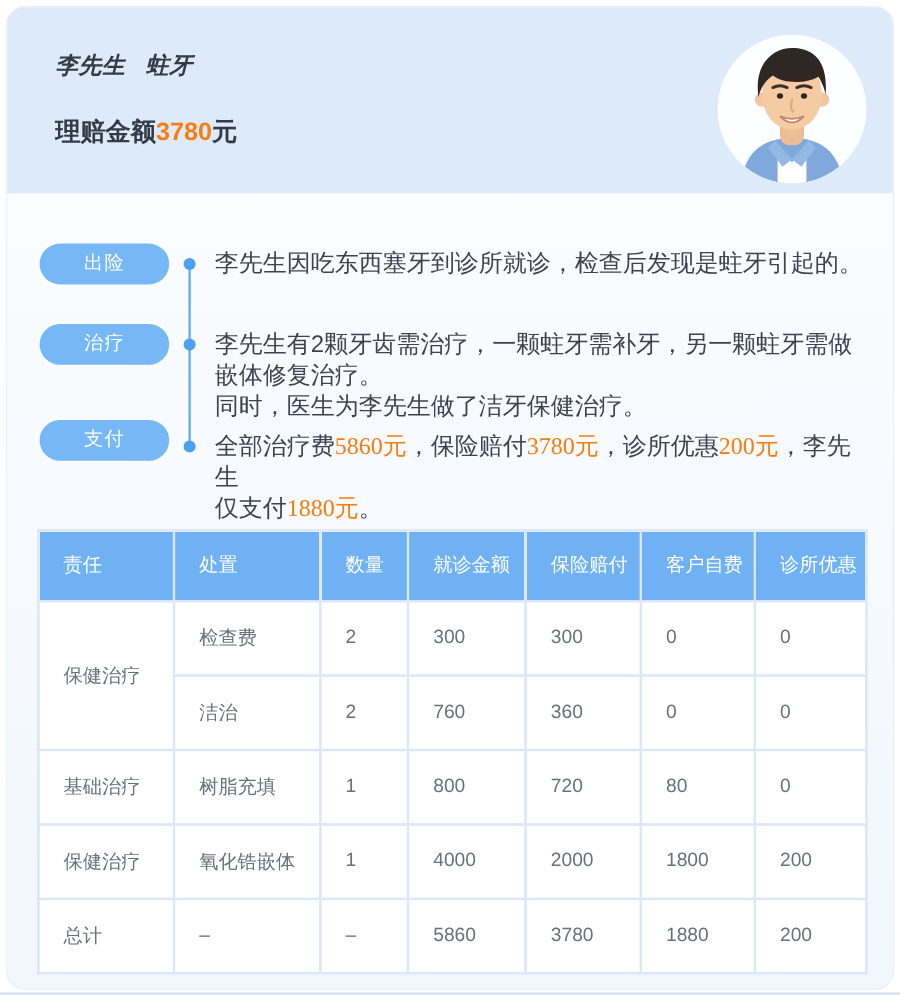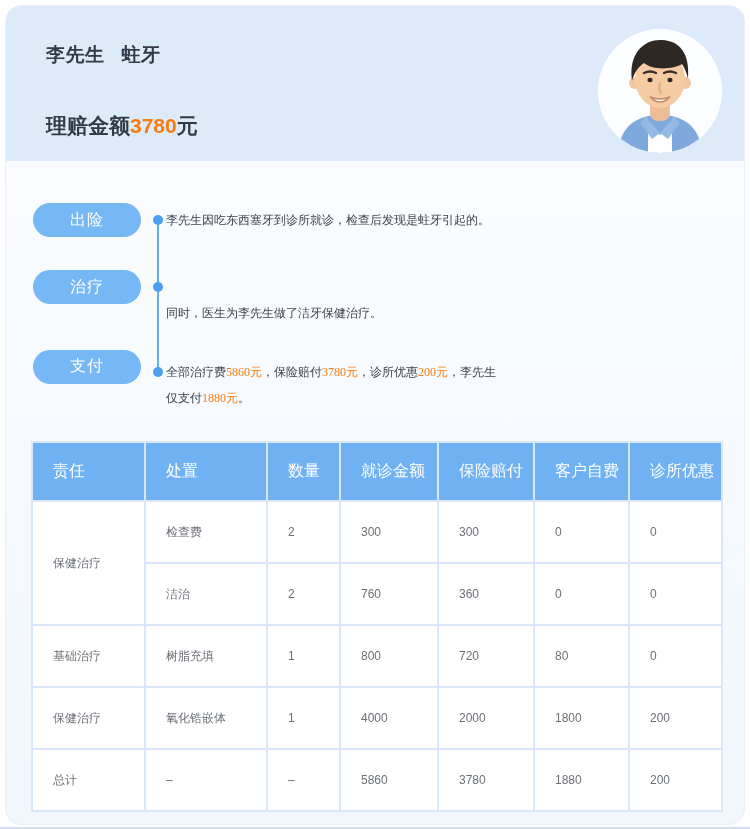--- a/index.html
+++ b/index.html
@@ -11,62 +11,61 @@
   .card{
     position:absolute;left:5px;top:5px;width:738px;height:818px;
     border-radius:16px;overflow:hidden;border:1px solid #E9EFF7;
     background:linear-gradient(180deg,#FCFDFF 0%,#F1F7FD 100%);
   }
   .hdr{
     position:relative;width:100%;height:155px;background:#DCEAF9;
   }
   .hdr-title{
     position:absolute;left:40px;top:36px;font-size:19px;font-weight:bold;
-    color:#333A45;letter-spacing:.5px;
+    color:#333A45;letter-spacing:.5px;font-style:italic;
   }
   .hdr-title .cond{margin-left:17px;}
   .hdr-claim{
     position:absolute;left:40px;top:90px;font-size:21px;font-weight:bold;
     color:#333A45;
-    margin-top:16px;
   }
   .hdr-claim .amt{color:#F97C0E;}
   .avatar{
     position:absolute;right:22px;top:23px;width:124px;height:124px;border-radius:50%;
     overflow:hidden;background:#FDFEFF;
   }
   .bodywrap{position:relative;width:100%;height:663px;}
   .tl-line{position:absolute;left:151px;top:59px;width:2px;height:152px;background:#66ADF2;}
   .tl-dot{position:absolute;left:147px;width:10px;height:10px;border-radius:50%;background:#4D9FEF;}
   .dot1{top:54px;} .dot2{top:121px;} .dot3{top:206px;}
   .badge{
     position:absolute;left:27px;width:108px;height:34px;border-radius:17px;
     background:#76B7F6;color:#fff;font-size:16px;line-height:34px;text-align:center;
     letter-spacing:1px;
   }
   .badge1{top:42px;} .badge2{top:109px;} .badge3{top:189px;font-family:Liberation Mono, monospace;}
   .tl-text{
-    position:absolute;left:160px;width:548px;font-size:12px;line-height:26px;
+    position:absolute;left:173px;width:548px;font-size:20px;line-height:26px;
     color:#3D434E;
   }
   .t1{top:46px;} .t2{top:113px;} .t3{top:198px;font-family:Liberation Serif, serif;}
   .hl{color:#F97C0E;}
   table.claims{
     position:absolute;left:25px;top:280px;width:690px;
     border-collapse:collapse;table-layout:fixed;
   }
   table.claims th, table.claims td{
     border:2px solid #D9E7F8;padding:0 0 0 20px;text-align:left;vertical-align:middle;
     overflow:hidden;white-space:nowrap;
   }
   table.claims th{
     background:#6FB1F2;color:#ffffff;font-weight:normal;font-size:16px;height:57px;
   }
   table.claims td{
-    background:#ffffff;color:#6B7077;font-size:12px;height:60px;
+    background:#ffffff;color:#6B7077;font-size:16px;height:60px;
   }
   .bottom-strip{position:absolute;left:0;bottom:0;width:750px;height:2px;background:#D3DFEB;}
 </style>
 </head>
 <body>
 
 <div class="card">
 
   <div class="hdr">
     <div class="hdr-title">
@@ -124,21 +123,21 @@
 
     <div class="badge badge1">出险</div>
     <div class="badge badge2">治疗</div>
     <div class="badge badge3">支付</div>
 
     <div class="tl-text t1">
       <span>李先生因吃东西塞牙到诊所就诊，检查后发现是蛀牙引起的。</span>
     </div>
 
     <div class="tl-text t2">
-      <br>
+      <span>李先生有2颗牙齿需治疗，一颗蛀牙需补牙，另一颗蛀牙需做嵌体修复治疗。</span><br>
       <span>同时，医生为李先生做了洁牙保健治疗。</span>
     </div>
 
     <div class="tl-text t3">
       <span>全部治疗费</span><span class="hl">5860元</span><span>，保险赔付</span><span class="hl">3780元</span><span>，诊所优惠</span><span class="hl">200元</span><span>，李先生</span><br>
       <span>仅支付</span><span class="hl">1880元</span><span>。</span>
     </div>
 
     <table class="claims">
       <colgroup>

